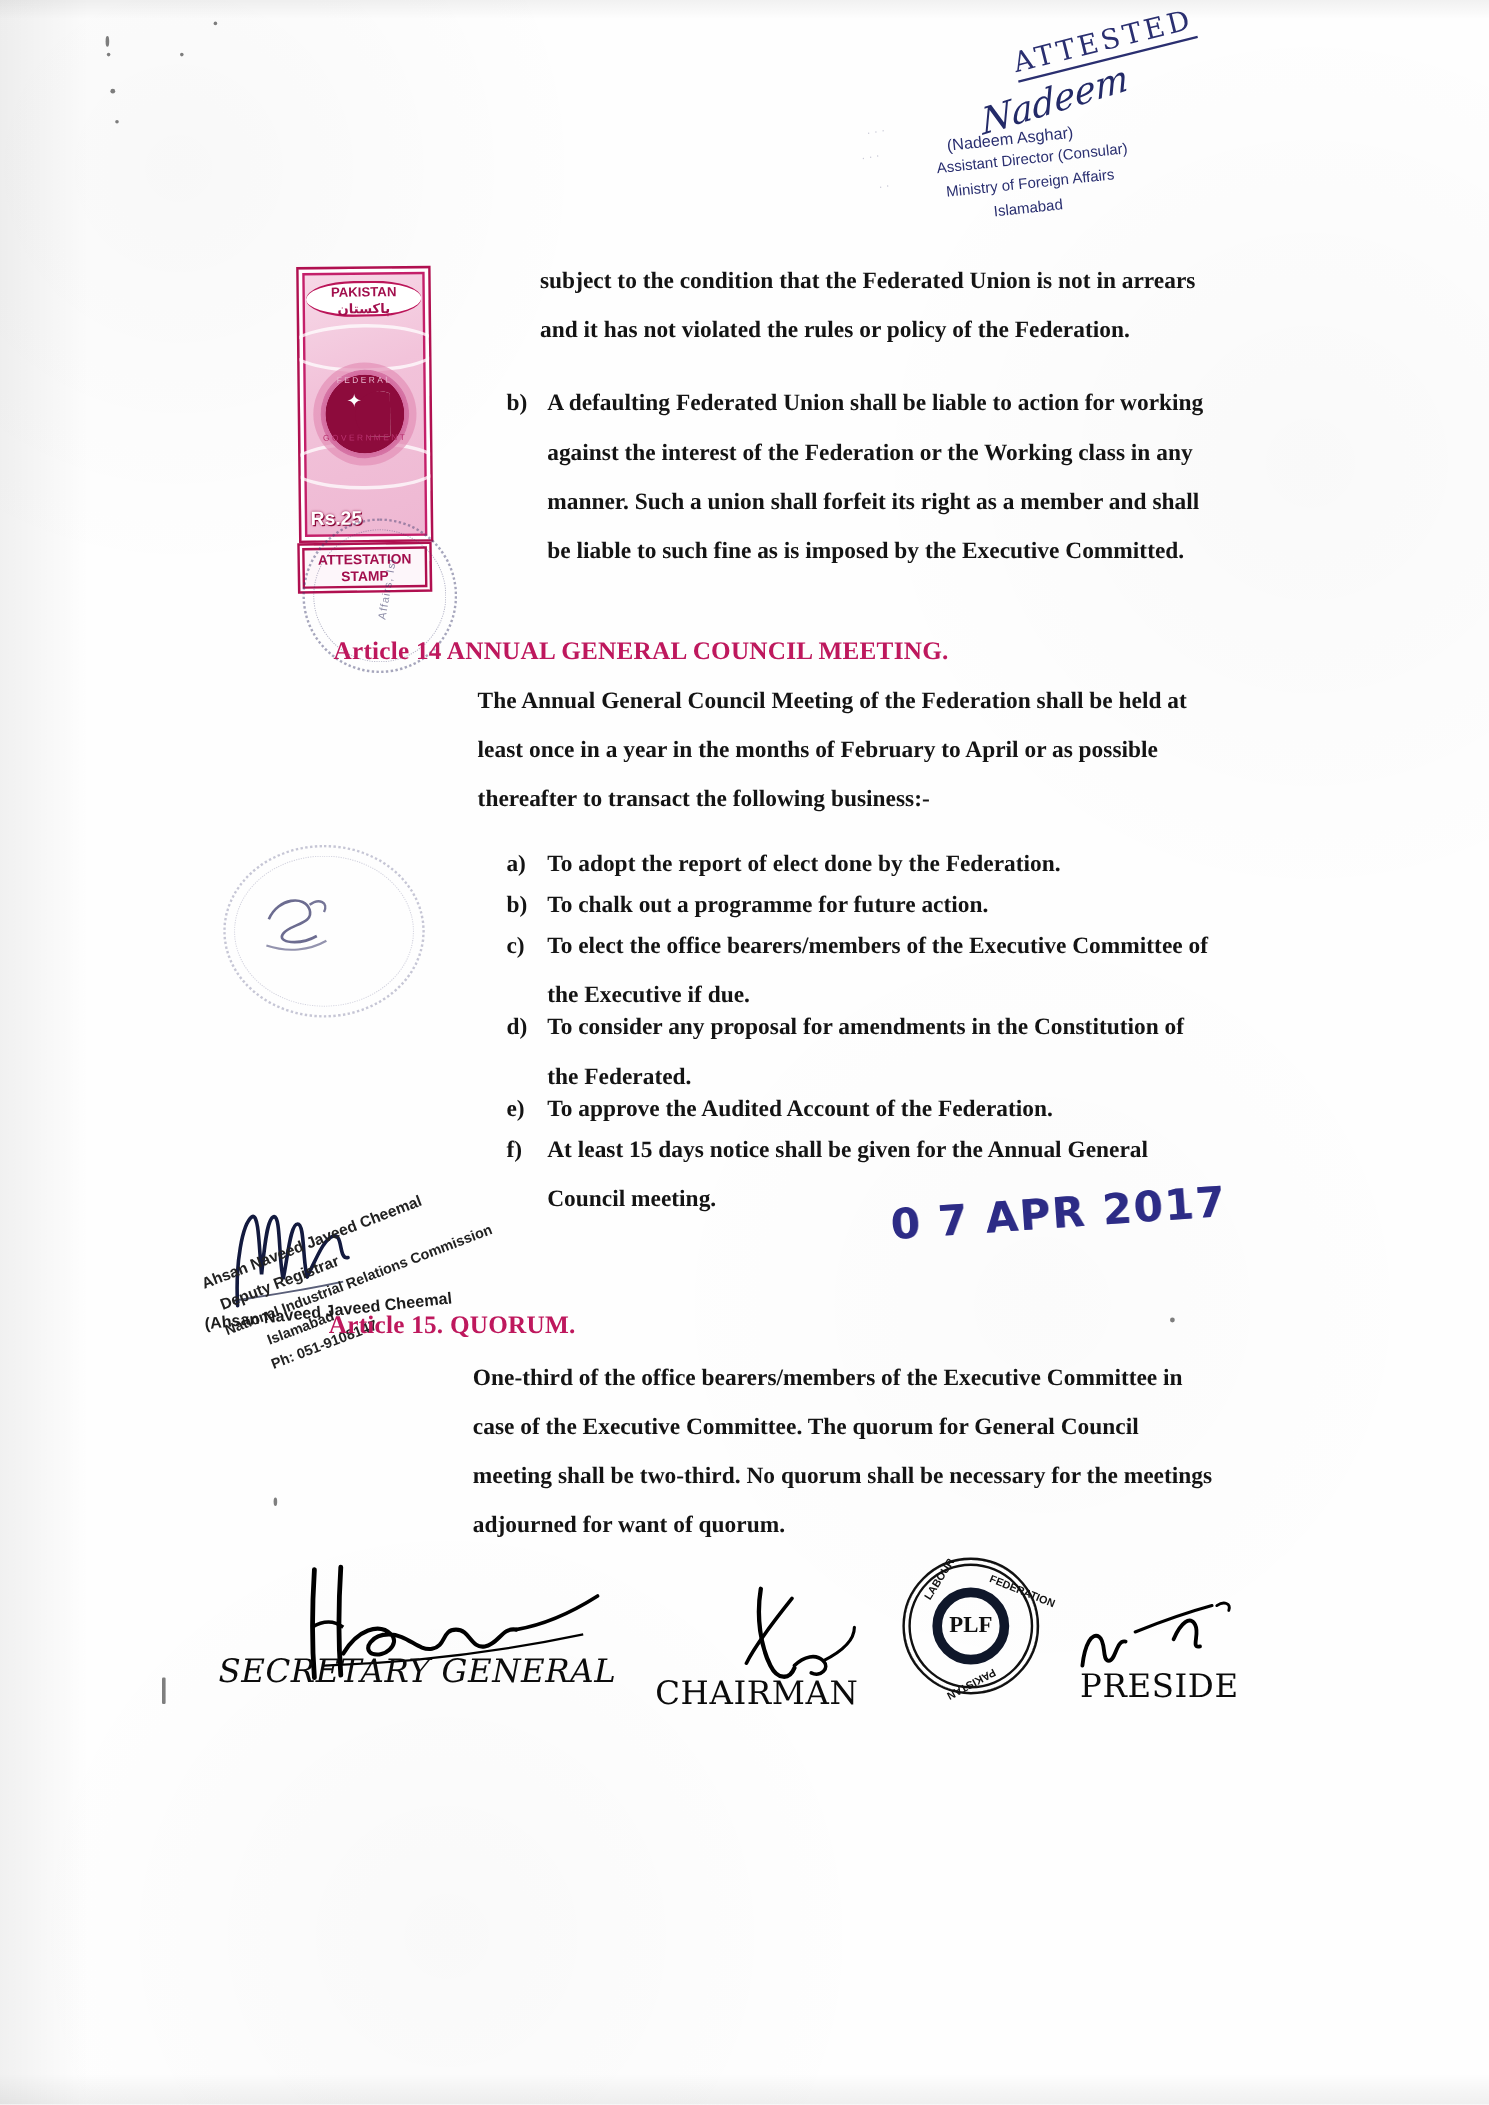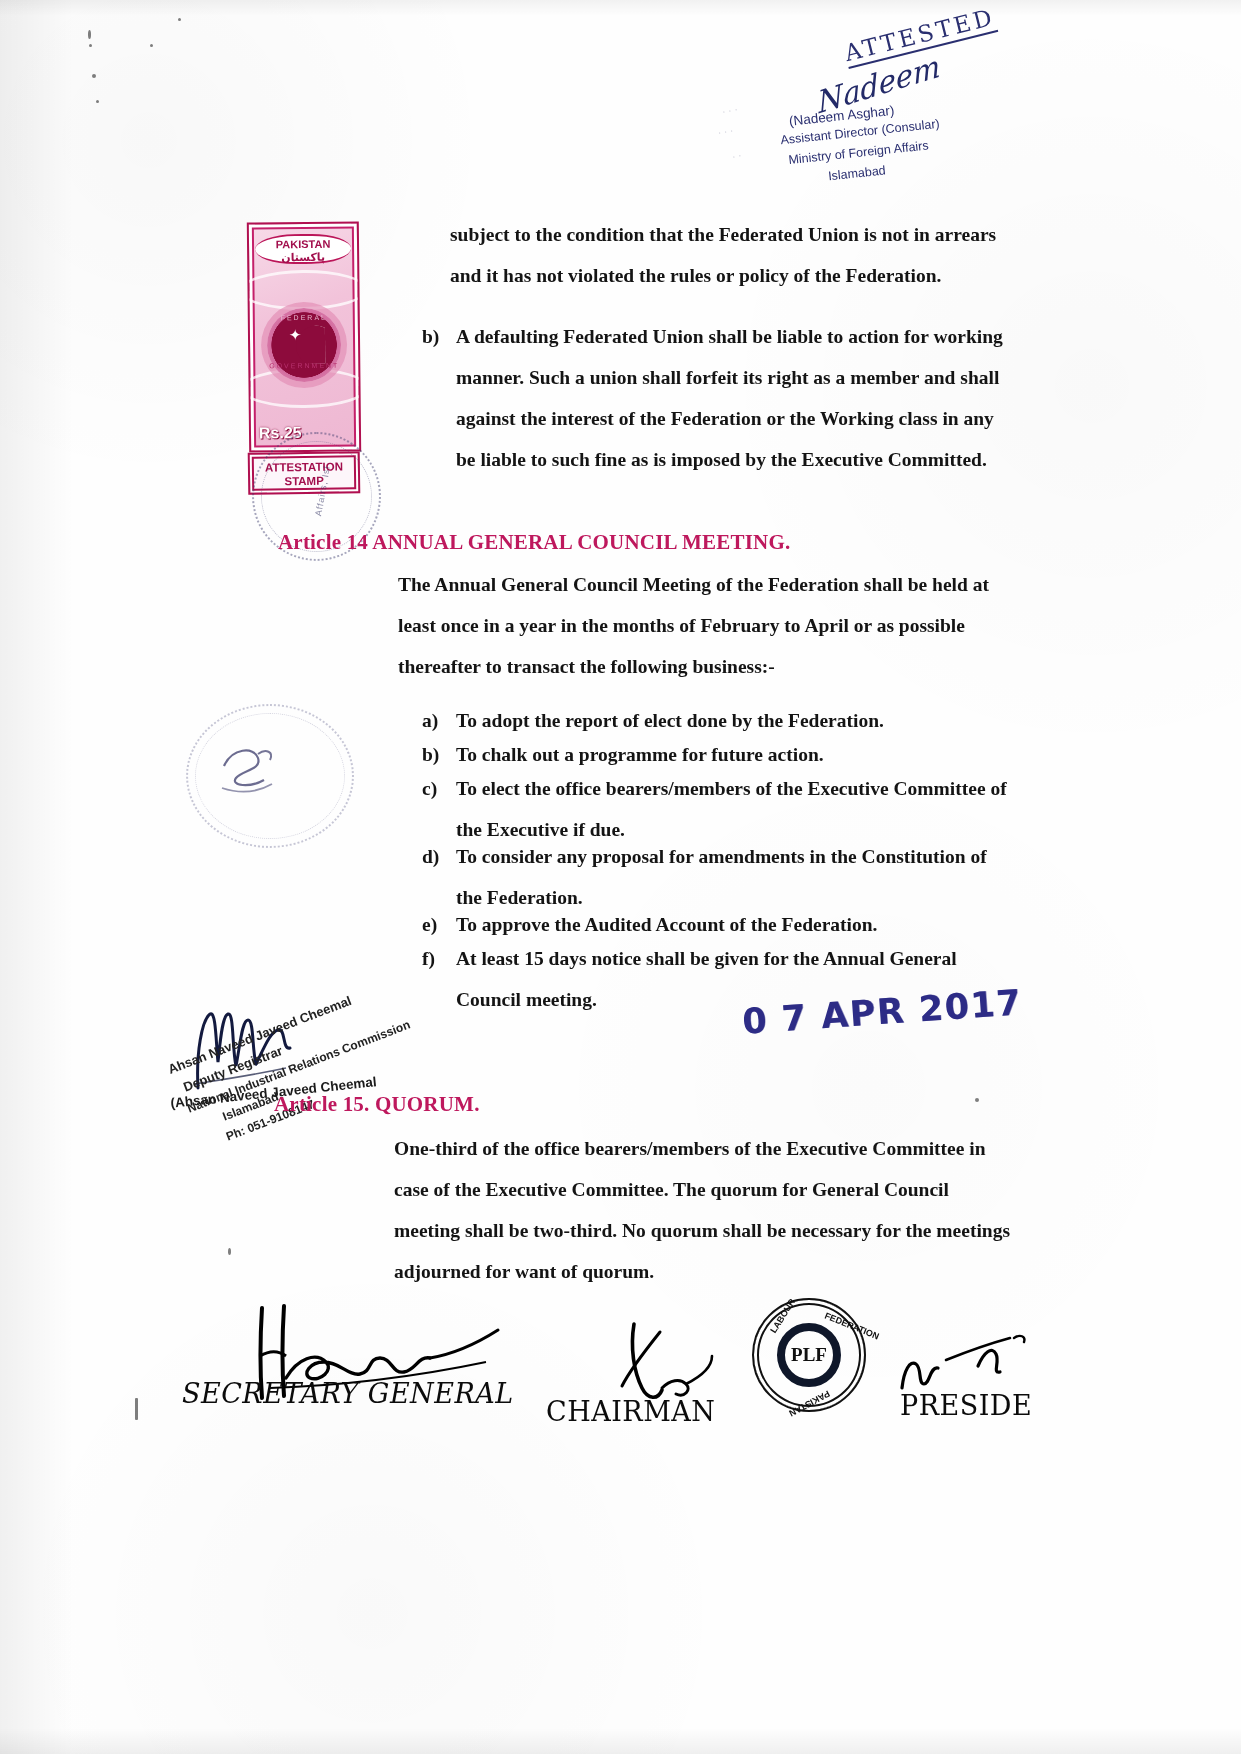--- a/index.html
+++ b/index.html
@@ -459,22 +459,22 @@
 
   <div class="para" style="left:450px;top:214px;">
     <div>subject to the condition that the Federated Union is not in arrears</div>
     <div>and it has not violated the rules or policy of the Federation.</div>
   </div>
 
   <div class="listrow" style="left:422px;top:316px;">
     <div class="marker">b)</div>
     <div class="body">
       <div>A defaulting Federated Union shall be liable to action for working</div>
+      <div>against the interest of the Federation or the Working class in any</div>
       <div>manner. Such a union shall forfeit its right as a member and shall</div>
-      <div>against the interest of the Federation or the Working class in any</div>
       <div>be liable to such fine as is imposed by the Executive Committed.</div>
     </div>
   </div>
 
   <div class="heading" style="left:278px;top:530px;">Article 14 ANNUAL GENERAL COUNCIL MEETING.</div>
 
   <div class="para" style="left:398px;top:564px;">
     <div>The Annual General Council Meeting of the Federation shall be held at</div>
     <div>least once in a year in the months of February to April or as possible</div>
     <div>thereafter to transact the following business:-</div>
@@ -499,21 +499,21 @@
     <div class="body">
       <div>To elect the office bearers/members of the Executive Committee of</div>
       <div>the Executive if due.</div>
     </div>
   </div>
 
   <div class="listrow" style="left:422px;top:836px;">
     <div class="marker">d)</div>
     <div class="body">
       <div>To consider any proposal for amendments in the Constitution of</div>
-      <div>the Federation.</div>
+      <div>the Federated.</div>
     </div>
   </div>
 
   <div class="listrow" style="left:422px;top:904px;">
     <div class="marker">e)</div>
     <div class="body">
       <div>To approve the Audited Account of the Federation.</div>
     </div>
   </div>
 

